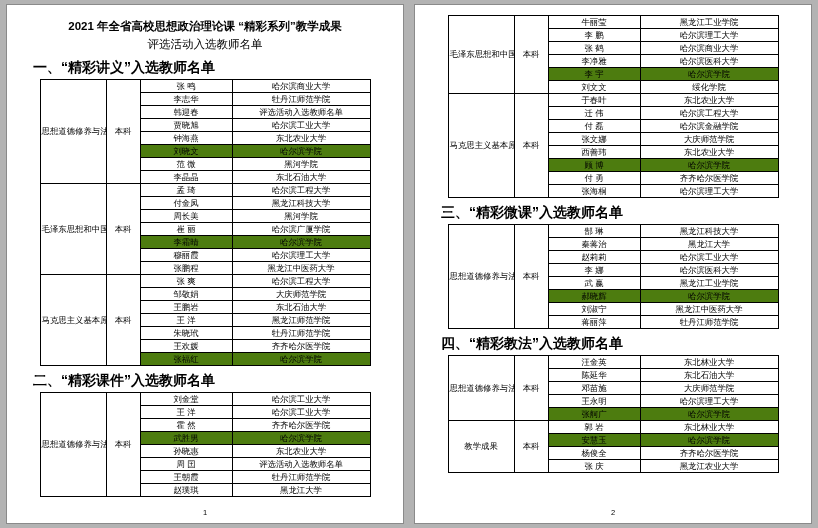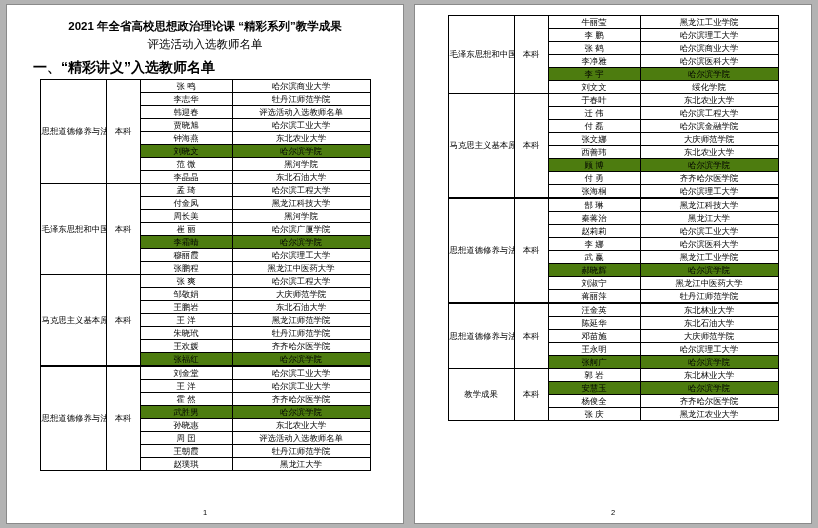--- a/index.html
+++ b/index.html
@@ -180,20 +180,21 @@
             <tr>
               <td class="col-name">王欢媛</td>
               <td class="col-org">齐齐哈尔医学院</td>
             </tr>
             <tr>
               <td class="col-name hl">张福红</td>
               <td class="col-org hl">哈尔滨学院</td>
             </tr>
           </tbody>
         </table>
+        <div class="section-head">二、“精彩课件”入选教师名单</div>
         <table class="tbl">
           <tbody>
             <tr>
               <td class="col-group" rowspan="8">思想道德修养与法律基础</td>
               <td class="col-level" rowspan="8">本科</td>
               <td class="col-name">刘金堂</td>
               <td class="col-org">哈尔滨工业大学</td>
             </tr>
             <tr>
               <td class="col-name">王  洋</td>
@@ -288,20 +289,21 @@
             <tr>
               <td class="col-name">付  勇</td>
               <td class="col-org">齐齐哈尔医学院</td>
             </tr>
             <tr>
               <td class="col-name">张海桐</td>
               <td class="col-org">哈尔滨理工大学</td>
             </tr>
           </tbody>
         </table>
+        <div class="section-head">三、“精彩微课”入选教师名单</div>
         <table class="tbl">
           <tbody>
             <tr>
               <td class="col-group" rowspan="8">思想道德修养与法律基础</td>
               <td class="col-level" rowspan="8">本科</td>
               <td class="col-name">郜  琳</td>
               <td class="col-org">黑龙江科技大学</td>
             </tr>
             <tr>
               <td class="col-name">秦蒋治</td>
@@ -326,20 +328,21 @@
             <tr>
               <td class="col-name">刘淑宁</td>
               <td class="col-org">黑龙江中医药大学</td>
             </tr>
             <tr>
               <td class="col-name">蒋丽萍</td>
               <td class="col-org">牡丹江师范学院</td>
             </tr>
           </tbody>
         </table>
+        <div class="section-head">四、“精彩教法”入选教师名单</div>
         <table class="tbl">
           <tbody>
             <tr>
               <td class="col-group" rowspan="5">思想道德修养与法律基础</td>
               <td class="col-level" rowspan="5">本科</td>
               <td class="col-name">汪金英</td>
               <td class="col-org">东北林业大学</td>
             </tr>
             <tr>
               <td class="col-name">陈延华</td>

